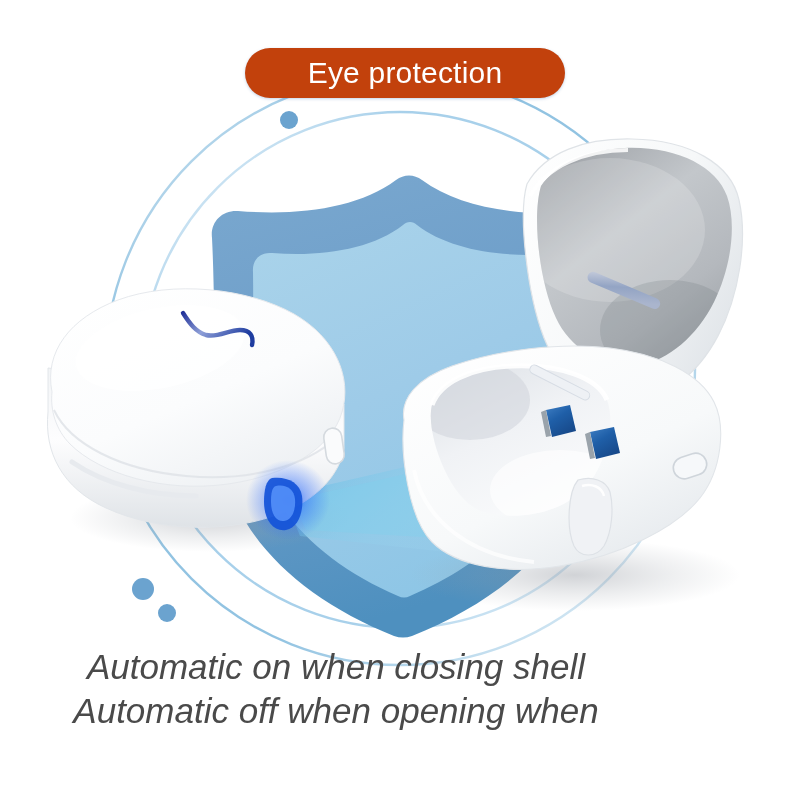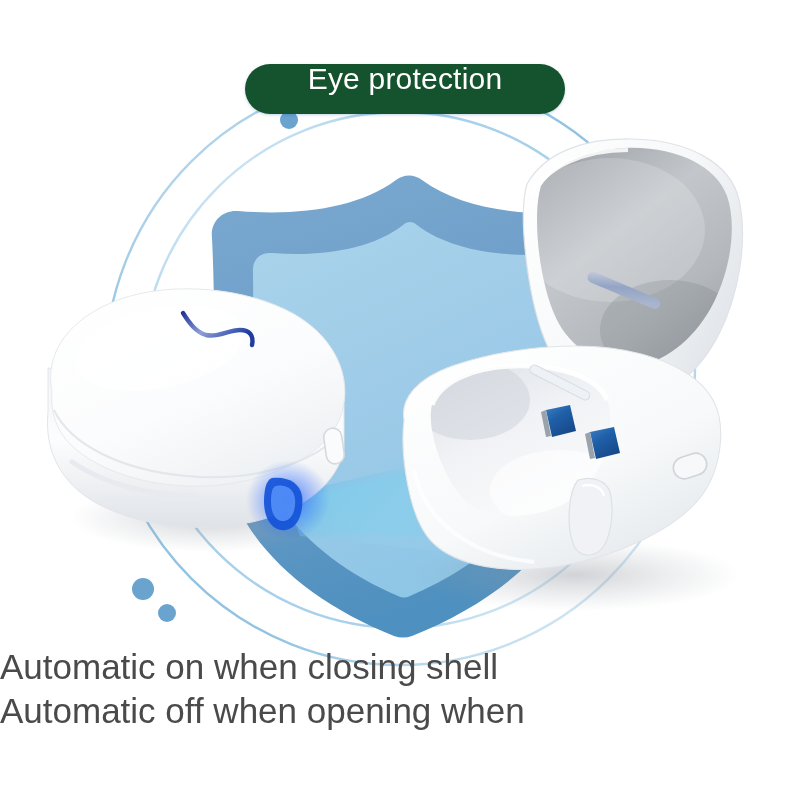--- a/index.html
+++ b/index.html
@@ -16,27 +16,27 @@
     width: 800px;
     height: 800px;
     overflow: hidden;
     background: #ffffff;
   }
 
   
   .badge {
     position: absolute;
     left: 245px;
-    top: 64px;
+    top: 48px;
     width: 320px;
     height: 50px;
     border-radius: 25px;
-    background: #14532d;
+    background: #c2410c;
     display: flex;
-    align-items: flex-start;
+    align-items: center;
     justify-content: center;
     z-index: 40;
     box-shadow: 0 1px 3px rgba(16,80,158,0.25);
   }
   .badge-text {
     color: #ffffff;
     font-size: 30px;
     letter-spacing: 0.2px;
     line-height: 1;
     white-space: nowrap;
@@ -57,21 +57,23 @@
     width: 800px; height: 800px;
     z-index: 10;
   }
 
   
   .caption {
     position: absolute;
     left: 0;
     top: 645px;
     width: 672px;
+    text-align: center;
     z-index: 40;
+    font-style: italic;
   }
   .caption-line {
     color: #4a4a4a;
     font-size: 35px;
     line-height: 44px;
     white-space: nowrap;
   }
 </style>
 </head>
 <body>

